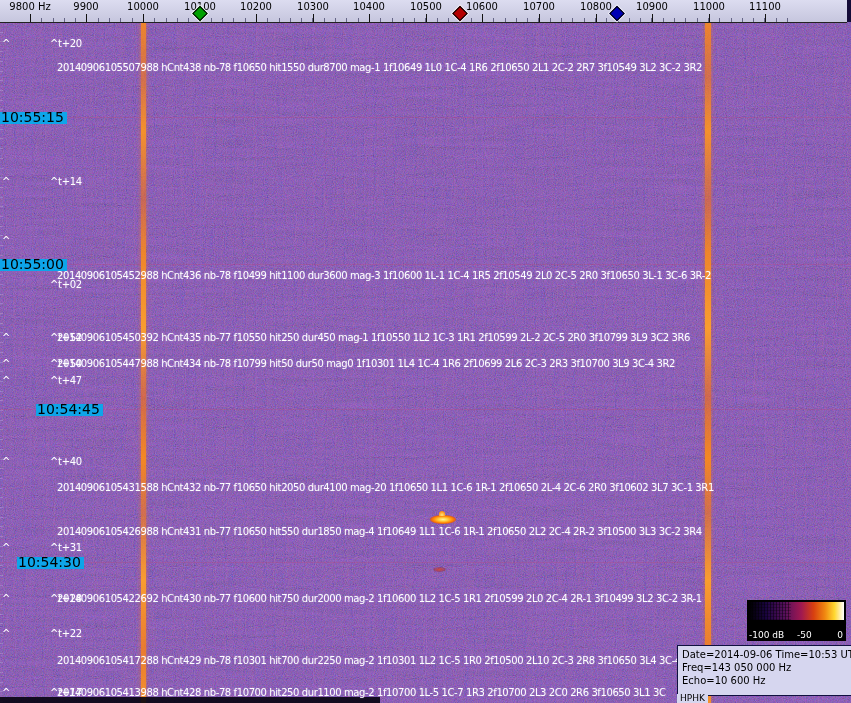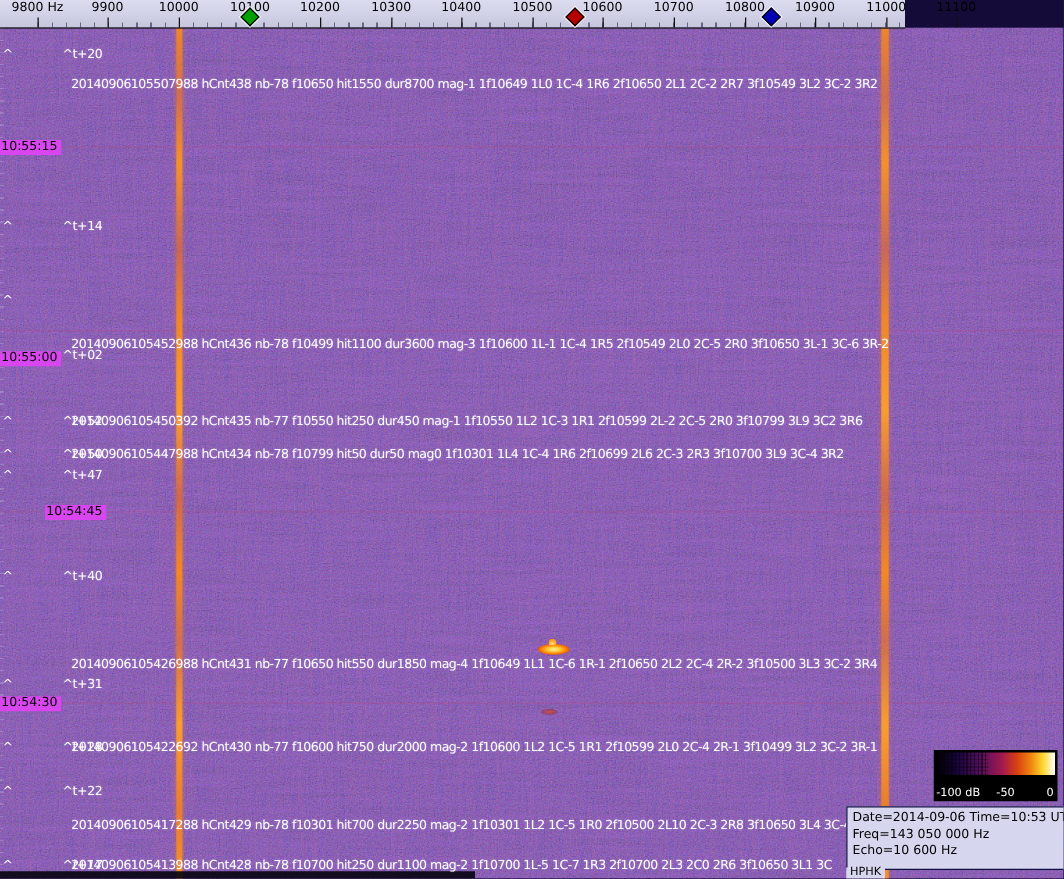--- a/index.html
+++ b/index.html
@@ -1,20 +1,20 @@
 <!DOCTYPE html>
 <html><head>
 <meta charset="utf-8">
 <style>
   html,body{margin:0;padding:0;background:#222;}
   .screen{position:relative;width:851px;height:703px;overflow:hidden;
           background:#140b38;font-family:"DejaVu Sans",sans-serif;}
 
   
-  .ruler{position:absolute;left:0;top:0;width:724px;height:22px;
+  .ruler{position:absolute;left:0;top:0;width:847px;height:22px;
          background:linear-gradient(#dcdcf0,#c6c6de);border-bottom:1px solid #222;z-index:10;}
   .ruler-minor-ticks{position:absolute;left:30px;bottom:0;width:760px;height:4px;
          background:repeating-linear-gradient(90deg,rgba(20,20,60,.55) 0 1px,transparent 1px 11.3px);}
   .tick-label{position:absolute;top:1px;transform:translateX(-50%);
          font-size:10px;color:#000;white-space:nowrap;}
   .tick-mark{position:absolute;bottom:0;width:1px;height:8px;background:#111;}
   .diamond{position:absolute;top:8px;width:9px;height:9px;border:1px solid #000;
          transform:translateX(-50%) rotate(45deg);box-shadow:0 0 0 1px rgba(255,255,255,.75);z-index:11;}
 
   
@@ -37,22 +37,22 @@
         filter:blur(.4px);}
   .blob-peak{position:absolute;z-index:3;width:6px;height:5px;border-radius:50% 50% 0 0;
         background:radial-gradient(circle at 50% 80%,#ffe680,#ff9010 70%,rgba(255,120,0,0));}
   .blob-faint{position:absolute;z-index:3;border-radius:50%;
         background:radial-gradient(ellipse at center,rgba(230,70,20,.75),rgba(150,30,40,.4) 60%,rgba(120,10,40,0));}
   .det{position:absolute;left:57px;z-index:4;color:#fff;font-size:10px;line-height:11px;
         letter-spacing:-0.4px;white-space:nowrap;text-shadow:0 0 2px rgba(220,220,255,.35);}
   .tmark{position:absolute;left:50px;z-index:4;color:#fff;font-size:10px;line-height:11px;
         letter-spacing:-0.3px;white-space:nowrap;text-shadow:0 0 2px rgba(220,220,255,.35);}
   .caret{position:absolute;left:2px;z-index:4;color:#fff;font-size:10px;line-height:11px;}
-  .tlabel{position:absolute;left:0;z-index:5;background:#d946ef;color:#000;
-        font-size:10px;line-height:11px;padding:0 3px 1px 1px;white-space:nowrap;}
+  .tlabel{position:absolute;left:0;z-index:5;background:#0ea5e9;color:#000;
+        font-size:14px;line-height:11px;padding:0 3px 1px 1px;white-space:nowrap;}
   .bottom-band{position:absolute;left:0;bottom:0;width:380px;height:6px;background:#05030f;opacity:.9;z-index:3;}
 
   
   .legend{position:absolute;left:747px;top:600px;width:99px;height:41px;background:#000;z-index:20;}
   .legend-bar{position:absolute;left:2px;top:2px;width:95px;height:18px;
         background:linear-gradient(90deg,#000 0%,#1a0440 18%,#58105c 38%,#a01850 55%,
                    #d84010 68%,#f08810 80%,#ffd830 90%,#fff 100%);}
   .legend-dither{position:absolute;left:2px;top:2px;width:42px;height:18px;
         background:repeating-linear-gradient(90deg,rgba(0,0,0,.45) 0 1px,transparent 1px 3px),
                    repeating-linear-gradient(0deg,rgba(0,0,0,.25) 0 1px,transparent 1px 3px);}
@@ -151,20 +151,21 @@
       <div class="hline" style="top: 540px;"></div>
       <div class="stripe" style="left: 141px; width: 5px;"></div>
       <div class="stripe" style="left: 705px; width: 6px;"></div>
       <div class="blob-bright" style="left: 430px; top: 493px; width: 26px; height: 9px;"></div>
       <div class="blob-peak" style="left: 439px; top: 489px;"></div>
       <div class="blob-faint" style="left: 433px; top: 545px; width: 13px; height: 5px;"></div>
       <div class="det" style="top: 40px;">20140906105507988 hCnt438 nb-78 f10650 hit1550 dur8700 mag-1 1f10649 1L0 1C-4 1R6 2f10650 2L1 2C-2 2R7 3f10549 3L2 3C-2 3R2</div>
       <div class="det" style="top: 248px;">20140906105452988 hCnt436 nb-78 f10499 hit1100 dur3600 mag-3 1f10600 1L-1 1C-4 1R5 2f10549 2L0 2C-5 2R0 3f10650 3L-1 3C-6 3R-2</div>
       <div class="det" style="top: 310px;">20140906105450392 hCnt435 nb-77 f10550 hit250 dur450 mag-1 1f10550 1L2 1C-3 1R1 2f10599 2L-2 2C-5 2R0 3f10799 3L9 3C2 3R6</div>
       <div class="det" style="top: 336px;">20140906105447988 hCnt434 nb-78 f10799 hit50 dur50 mag0 1f10301 1L4 1C-4 1R6 2f10699 2L6 2C-3 2R3 3f10700 3L9 3C-4 3R2</div>
+      <div class="det" style="top: 460px;">20140906105431588 hCnt432 nb-77 f10650 hit2050 dur4100 mag-20 1f10650 1L1 1C-6 1R-1 2f10650 2L-4 2C-6 2R0 3f10602 3L7 3C-1 3R1</div>
       <div class="det" style="top: 504px;">20140906105426988 hCnt431 nb-77 f10650 hit550 dur1850 mag-4 1f10649 1L1 1C-6 1R-1 2f10650 2L2 2C-4 2R-2 3f10500 3L3 3C-2 3R4</div>
       <div class="det" style="top: 571px;">20140906105422692 hCnt430 nb-77 f10600 hit750 dur2000 mag-2 1f10600 1L2 1C-5 1R1 2f10599 2L0 2C-4 2R-1 3f10499 3L2 3C-2 3R-1</div>
       <div class="det" style="top: 633px;">20140906105417288 hCnt429 nb-78 f10301 hit700 dur2250 mag-2 1f10301 1L2 1C-5 1R0 2f10500 2L10 2C-3 2R8 3f10650 3L4 3C-4 3R2</div>
       <div class="det" style="top: 665px;">20140906105413988 hCnt428 nb-78 f10700 hit250 dur1100 mag-2 1f10700 1L-5 1C-7 1R3 2f10700 2L3 2C0 2R6 3f10650 3L1 3C</div>
       <div class="tmark" style="top: 16px;">^t+20</div>
       <div class="caret" style="top: 16px;">^</div>
       <div class="tmark" style="top: 154px;">^t+14</div>
       <div class="caret" style="top: 154px;">^</div>
       <div class="tmark" style="top: 213px; margin-top: 44px;">^t+02</div>
       <div class="caret" style="top: 213px;">^</div>
@@ -178,23 +179,23 @@
       <div class="caret" style="top: 434px;">^</div>
       <div class="tmark" style="top: 520px;">^t+31</div>
       <div class="caret" style="top: 520px;">^</div>
       <div class="tmark" style="top: 571px;">^t+28</div>
       <div class="caret" style="top: 571px;">^</div>
       <div class="tmark" style="top: 606px;">^t+22</div>
       <div class="caret" style="top: 606px;">^</div>
       <div class="tmark" style="top: 665px; font-style: italic;">^t+17</div>
       <div class="caret" style="top: 665px;">^</div>
       <div class="tlabel" style="top: 90px;">10:55:15</div>
-      <div class="tlabel" style="top: 237px; margin-top: 22px;">10:55:00</div>
+      <div class="tlabel" style="top: 237px;">10:55:00</div>
       <div class="tlabel" style="top: 382px; margin-left: 36px;">10:54:45</div>
-      <div class="tlabel" style="top: 535px;">10:54:30</div>
+      <div class="tlabel" style="top: 535px; margin-left: 17px;">10:54:30</div>
     </div>
 
   <div class="legend">
     <div class="legend-bar"></div>
     <div class="legend-dither"></div>
     <div class="legend-labels">
       <span class="legend-min">-100 dB</span>
       <span class="legend-mid">-50</span>
       <span class="legend-max">0</span>
     </div>

